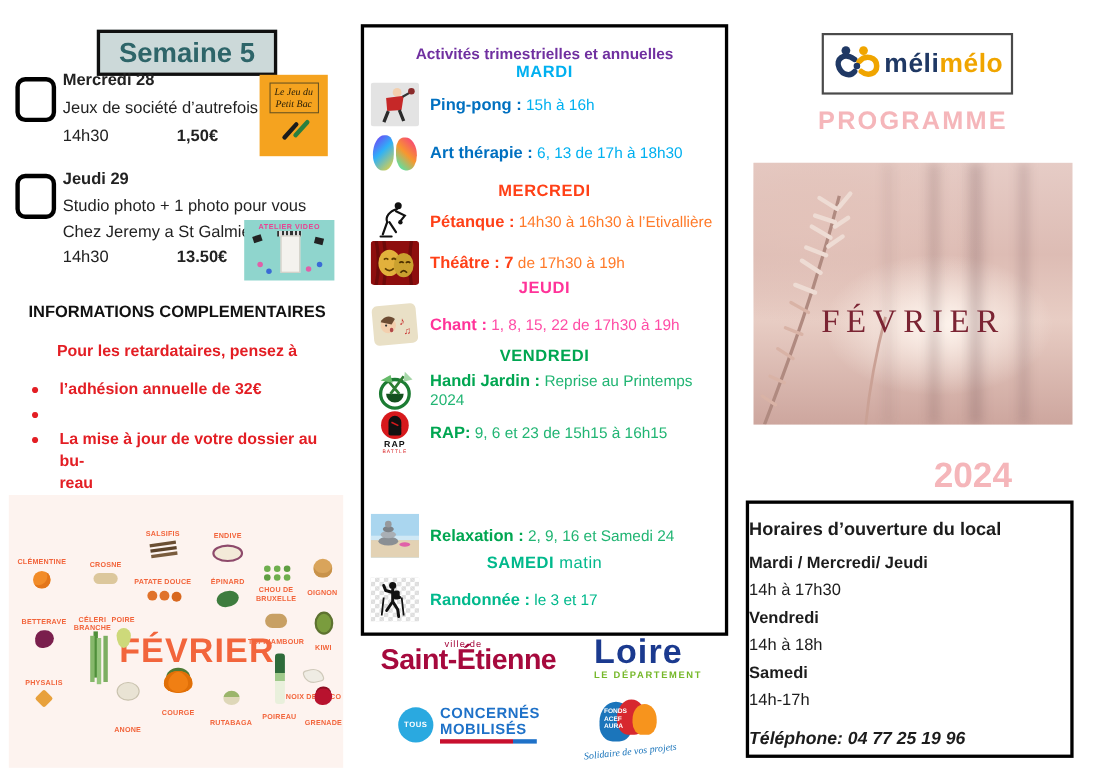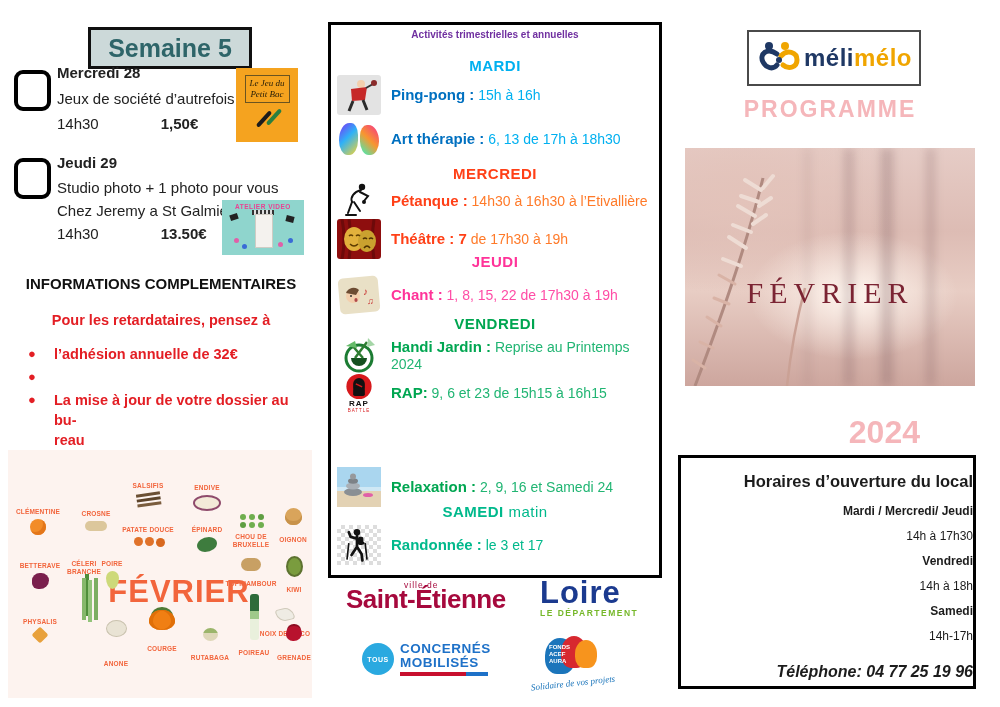--- a/index.html
+++ b/index.html
@@ -40,21 +40,21 @@
 
   .veg{position:absolute;left:8px;top:450px;width:304px;height:248px;background:#fdf3ef;}
   .veg .month{position:absolute;left:96px;top:124px;width:150px;text-align:center;
     font-size:31px;font-weight:800;letter-spacing:1px;color:var(--veg-orange,#f2653c);}
   .vitem{position:absolute;display:flex;flex-direction:column;align-items:center;gap:3px;}
   .vitem span{font-size:6.5px;font-weight:bold;color:var(--veg-orange,#f2653c);text-align:center;line-height:7.5px;letter-spacing:.2px;}
   .vs{display:block;}
 
   
   .mid-box{position:absolute;left:328px;top:22px;width:334px;height:556px;border:3px solid #000;box-sizing:border-box;background:#fff;}
-  .mid-title{position:absolute;left:0;top:4px;width:100%;text-align:center;font-size:10px;font-weight:bold;color:var(--purple,#7030a0);}
+  .mid-title{position:absolute;left:0;top:16px;width:100%;text-align:center;font-size:14px;font-weight:bold;color:var(--purple,#7030a0);}
   .dayh{position:absolute;left:0;width:100%;text-align:center;font-size:15px;letter-spacing:.5px;}
   .dayh b{font-weight:800;}
   .act{position:absolute;left:6px;width:316px;display:flex;align-items:center;gap:10px;}
   .aicon{flex:0 0 44px;width:44px;height:40px;position:relative;display:block;}
   .aicon svg{display:block;}
   .atxt{margin:0;font-size:14px;line-height:17px;}
   .atxt .lb{font-size:15px;font-weight:800;}
   .c-blue{color:var(--blue-label,#0070c0);} .c-blueL{color:var(--blue-day,#00b0f0);}
   .c-org{color:var(--orange-label,#ff4017);} .c-orgL{color:#ff7a29;}
   .c-pink{color:var(--pink-day,#ff3399);} .c-pinkL{color:#ff4da6;}
@@ -112,23 +112,23 @@
       radial-gradient(ellipse 80% 60% at 20% 20%, #e3c3ba 0%, rgba(227,195,186,0) 70%),
       linear-gradient(180deg,#e6ccc6 0%,#ddbcb4 35%,#e8cdc4 60%,#cda69e 100%);}
   .photo .trunk{position:absolute;top:0;height:100%;background:rgba(110,80,82,.28);filter:blur(5px);}
   .photo .bn{position:absolute;left:0;top:88px;width:100%;text-align:center;
     font-family:"Liberation Serif",serif;font-size:11.5px;letter-spacing:4px;color:var(--wine,#7b2433);}
   .photo .fv{position:absolute;left:0;top:128px;width:100%;text-align:center;
     font-family:"Liberation Serif",serif;font-size:30px;letter-spacing:6px;color:var(--wine,#7b2433);}
   .year{position:absolute;left:740px;top:414px;width:180px;text-align:right;
     font-size:32px;font-weight:800;color:var(--pink-light,#f5b6ba);}
   .hours{position:absolute;left:678px;top:455px;width:298px;height:234px;border:3px solid #000;box-sizing:border-box;
-    text-align:right;background:#fff;}
+    text-align:left;background:#fff;}
   .hours .ht{margin-top:14px;font-size:16.5px;font-weight:bold;}
-  .hours .ln{font-size:12px;line-height:25px;margin-left:20px;}
+  .hours .ln{font-size:15px;line-height:25px;}
   .hours .ln.b{font-weight:bold;}
   .hours .ph{margin-top:14px;font-size:16px;font-weight:bold;font-style:italic;}
 </style>
 </head>
 <body>
 
 <div id="page">
 
   <div class="sem-box">
     <span>Semaine 5</span>

